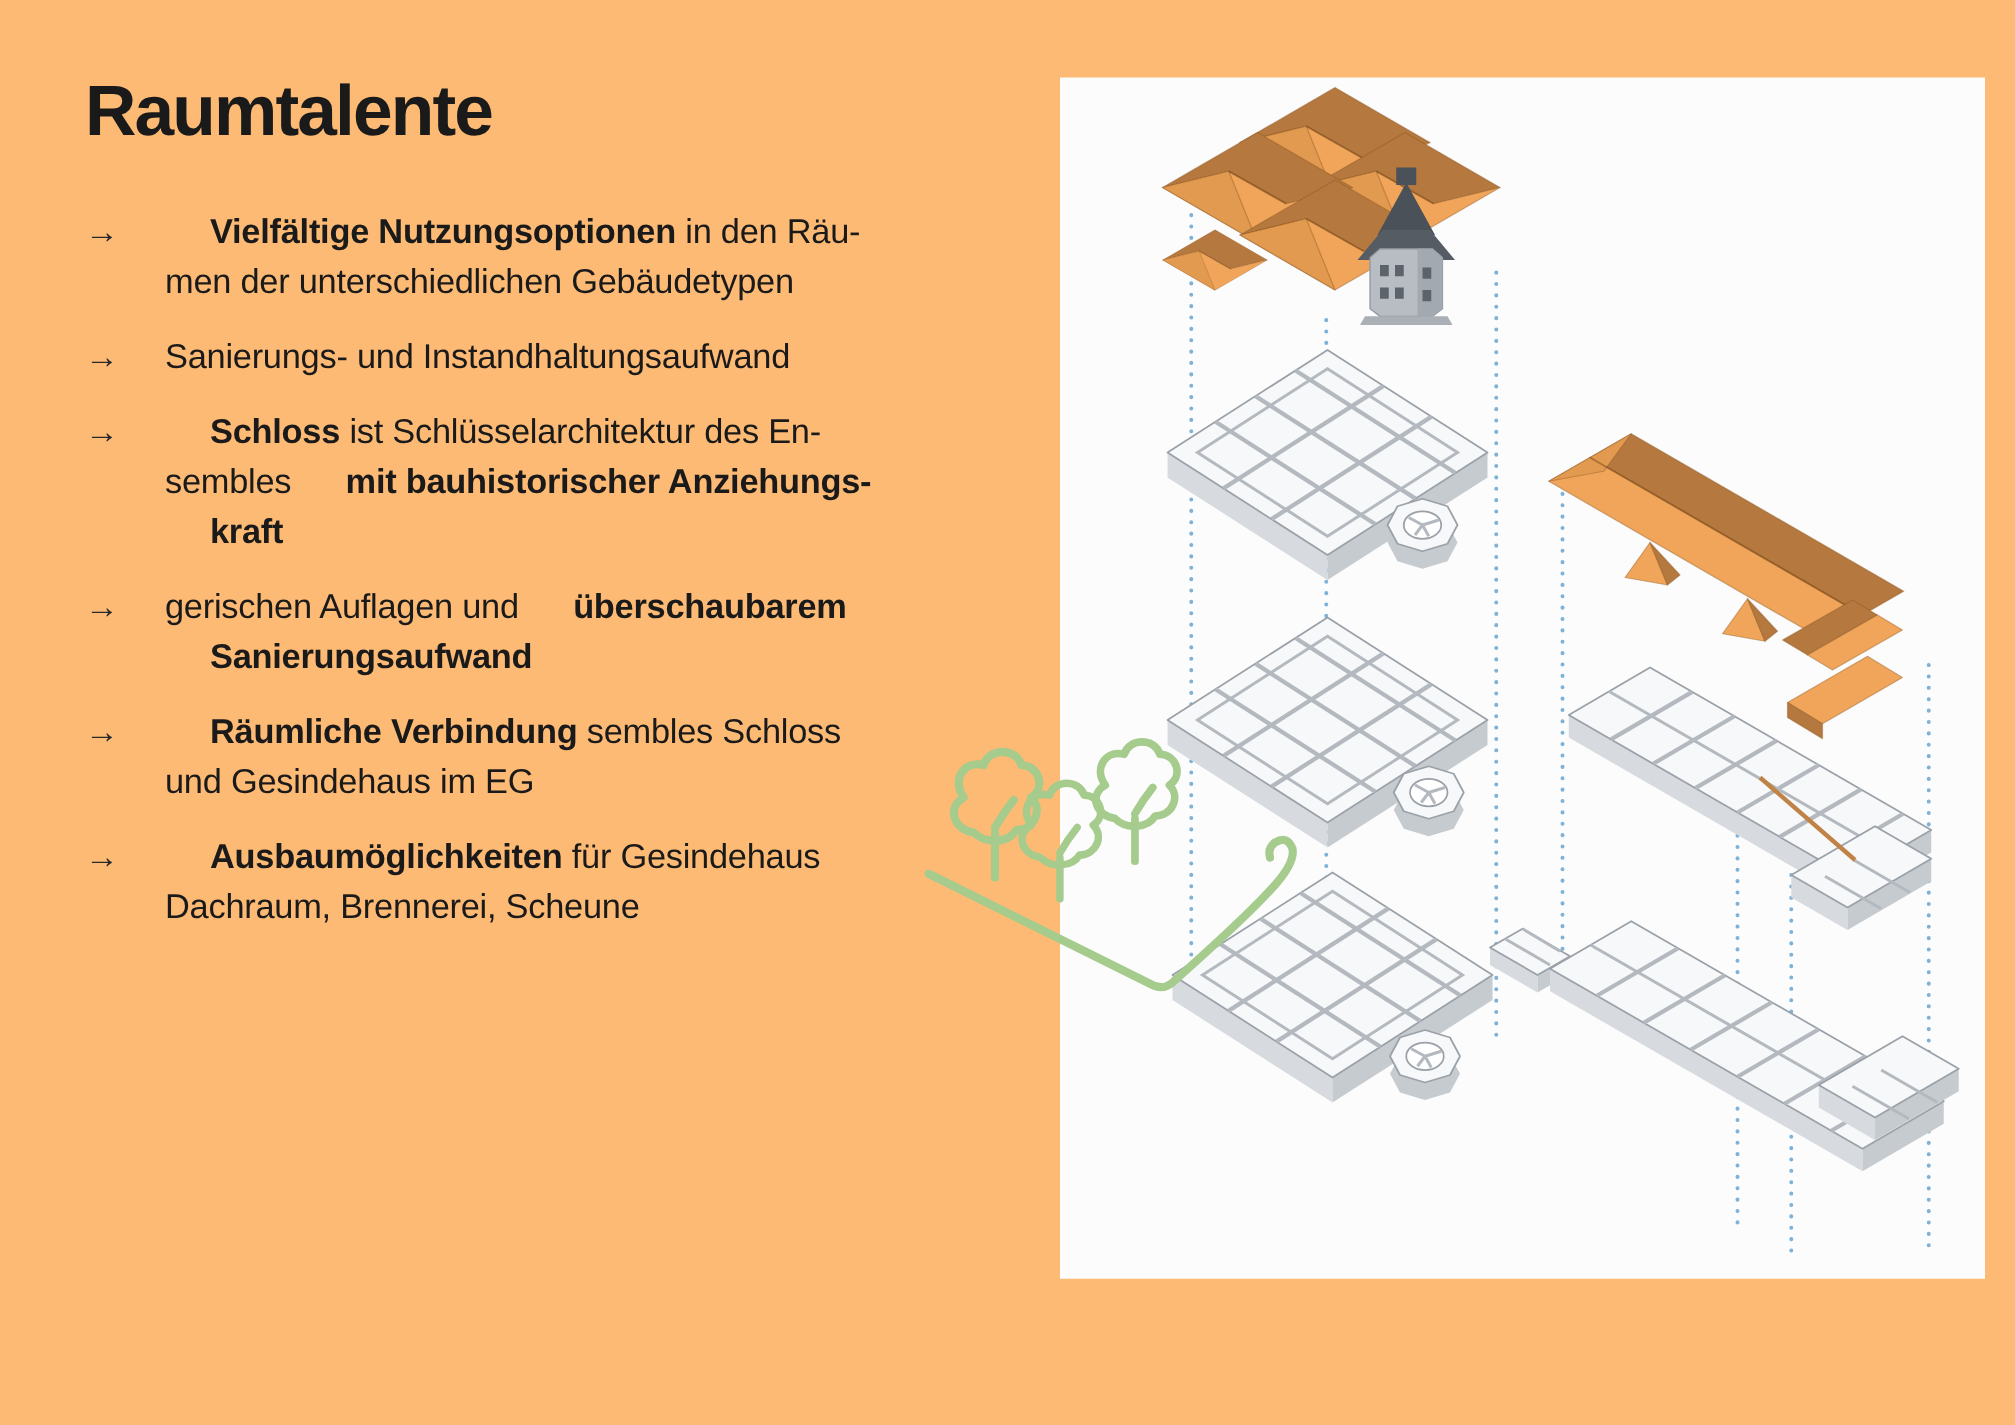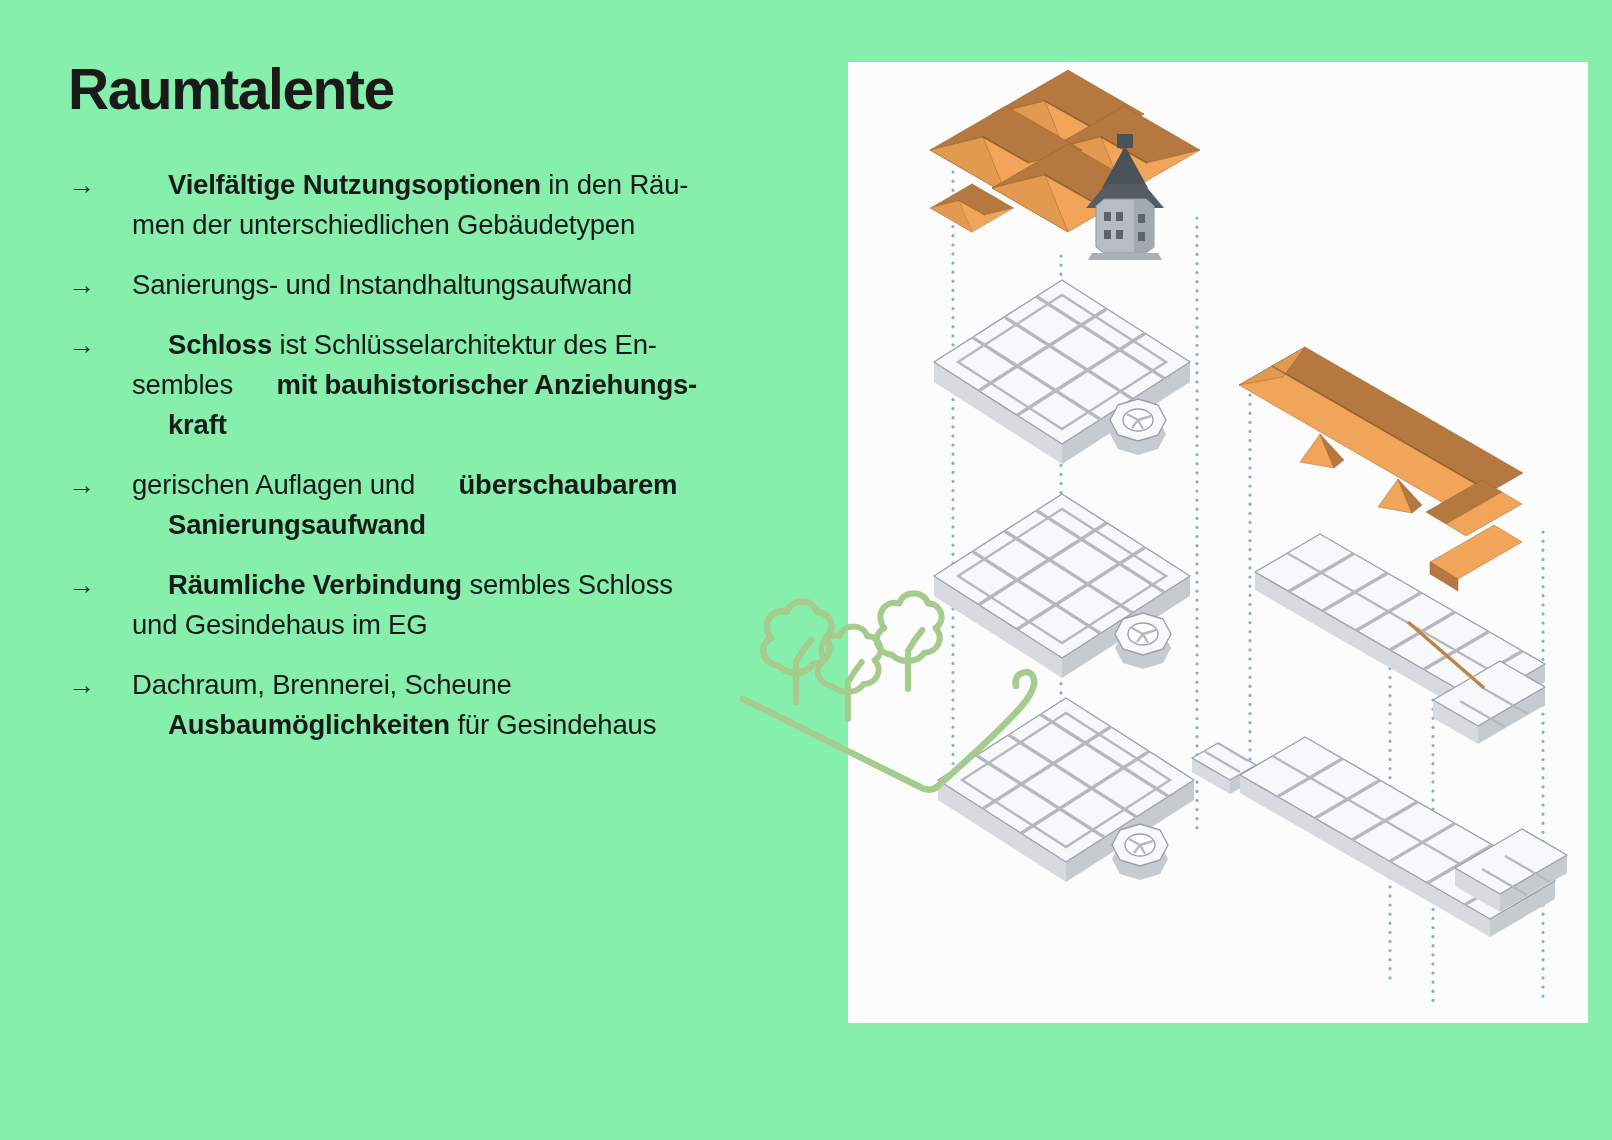--- a/index.html
+++ b/index.html
@@ -2,21 +2,21 @@
 <html style="--c-text: #1A1A1A; --c-roof-light: #F0A55A; --c-roof-mid: #E29A50; --c-roof-dark: #B5793F; --c-tower-dark: #4B5158; --c-tower-body: #B8BDC3; --c-plan-top: #F7F8F9; --c-plan-side: #D7DBDF; --c-plan-side-dark: #C6CBD0; --c-plan-line: #B3B9BF; --c-plan-outline: #9AA1A8; --c-guide-blue: #7FB2D8; --c-green: #A5CB8D; --c-panel: #FCFCFC;"><head>
 <meta charset="utf-8">
 <style>
   :root{
     --c-text:#1A1A1A; --c-roof-light:#F0A55A; --c-roof-mid:#E29A50; --c-roof-dark:#B5793F;
     --c-tower-dark:#4B5158; --c-tower-body:#B8BDC3; --c-plan-top:#F7F8F9; --c-plan-side:#D7DBDF;
     --c-plan-side-dark:#C6CBD0; --c-plan-line:#B3B9BF; --c-plan-outline:#9AA1A8;
     --c-guide-blue:#7FB2D8; --c-green:#A5CB8D; --c-panel:#FCFCFC;
   }
   html,body{margin:0;padding:0;background:#fff;}
-  .slide{position:relative;width:1612px;height:1140px;background:#86efac;overflow:hidden;
+  .slide{position:relative;width:1612px;height:1140px;background:#fdba74;overflow:hidden;
          font-family:"Liberation Sans",sans-serif;color:var(--c-text);}
   .diagram{position:absolute;inset:0;width:1612px;height:1140px;}
   .text-col{position:absolute;left:68px;top:44px;width:760px;}
   .title{font-size:57px;font-weight:700;letter-spacing:-1.5px;margin:14px 0 44px 0;line-height:1.1;}
   ul.talents{list-style:none;margin:0;padding:0;}
   li.talent{display:grid;grid-template-columns:64px 1fr;margin-bottom:20px;
             font-size:27.5px;line-height:40px;letter-spacing:-0.2px;}
   .arrow{font-size:27px;color:#2a2a2a;}
   .btext strong{font-weight:700;margin-left:36px;}
   
@@ -219,20 +219,20 @@
         <li class="talent">
           <span class="arrow">→</span>
           <div class="btext">
             <div class="bline"><strong>Räumliche Verbindung</strong><span> sembles Schloss</span></div>
             <div class="bline"><span>und Gesindehaus im EG</span></div>
           </div>
         </li>
         <li class="talent">
           <span class="arrow">→</span>
           <div class="btext">
+            <div class="bline"><strong>Ausbaumöglichkeiten</strong><span> für Gesindehaus</span></div>
             <div class="bline"><span>Dachraum, Brennerei, Scheune</span></div>
-            <div class="bline"><strong>Ausbaumöglichkeiten</strong><span> für Gesindehaus</span></div>
           </div>
         </li>
       </ul>
   </div>
 
 </div>
 
 </body></html>

